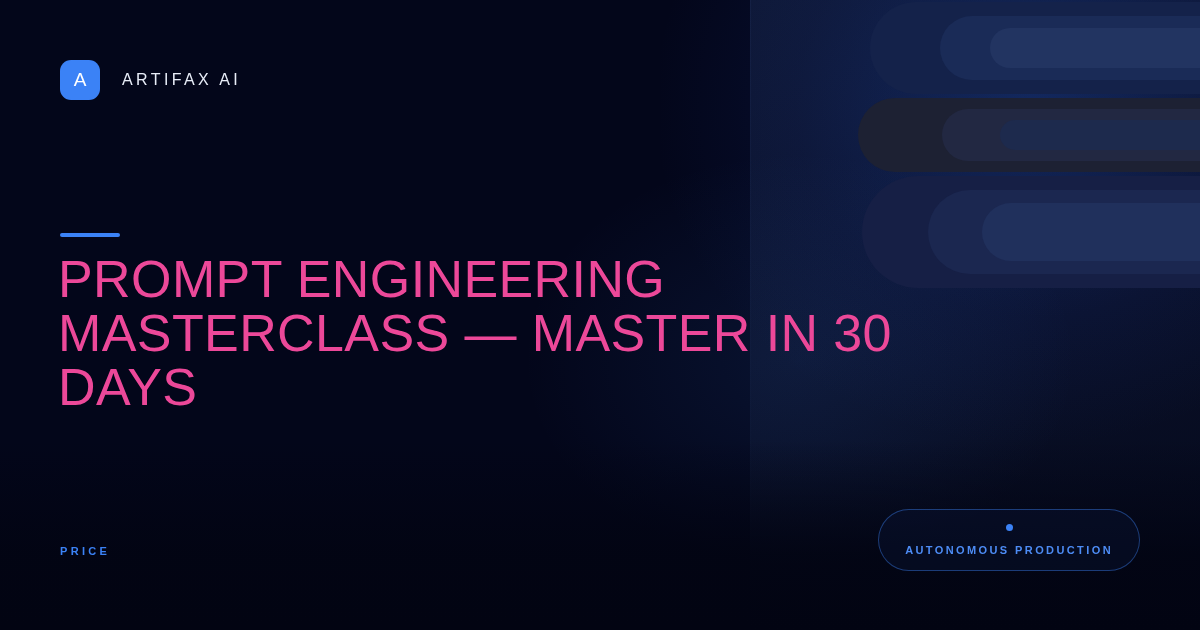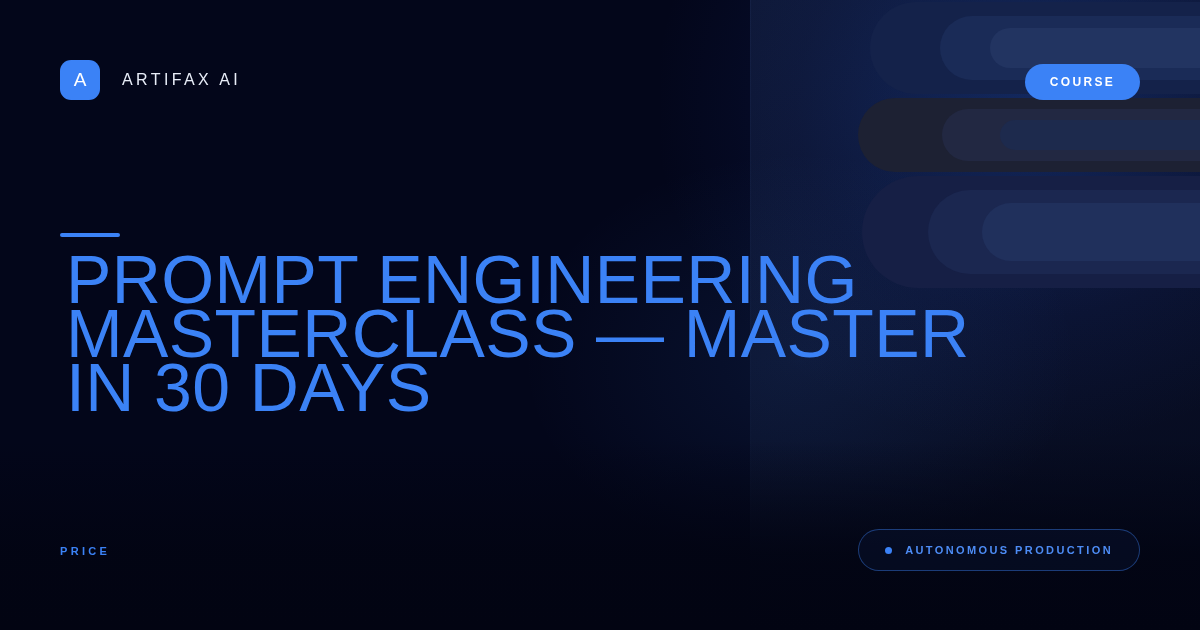--- a/index.html
+++ b/index.html
@@ -96,45 +96,45 @@
 
   
   .accent-bar {
     position:absolute; left:60px; top:233px;
     width:60px; height:4px;
     background:#3b82f6; border-radius:2px;
   }
   .headline {
     position:absolute; left:58px; top:252px;
     width:930px;
-    color:#3b82f6;
-    font-size:68px; font-weight:300;
+    color:#ec4899;
+    font-size:52px; font-weight:300;
     line-height:54px; letter-spacing:0.4px;
     text-transform:uppercase;
-    margin-left:8px;
   }
 
   
   .price-block { position:absolute; left:60px; bottom:62px; }
   .price-label {
     color:#3b82f6; font-size:11px; font-weight:600;
     letter-spacing:3.3px; margin-bottom:11px;
   }
   .price-value {
     color:#f4f7fd; font-size:38px; font-weight:300;
     letter-spacing:0.6px; line-height:40px;
   }
 
   .status-chip {
     position:absolute; right:60px; bottom:59px;
     display:flex; align-items:center; gap:13px;
     padding:14px 26px;
     border:1px solid rgba(59,130,246,0.42);
     border-radius:999px;
     background:rgba(10,20,52,0.38);
+    flex-direction:column;
   }
   .status-dot {
     width:7px; height:7px; border-radius:50%;
     background:#3b82f6; flex:none;
   }
   .status-text {
     color:#4d8cf5; font-size:11px; font-weight:600;
     letter-spacing:2.4px;
   }
 </style>
@@ -163,21 +163,20 @@
     </div>
   </div>
 
   <div class="bg-fade-bottom"></div>
 
   <div class="brand">
     <div class="brand-mark">A</div>
     <div class="brand-name">ARTIFAX AI</div>
   </div>
 
-  <div class="badge-course">COURSE</div>
 
   <div class="accent-bar"></div>
   <h1 class="headline">Prompt Engineering Masterclass — Master in 30 Days</h1>
 
   <div class="price-block">
     <div class="price-label">PRICE</div>
   </div>
 
   <div class="status-chip">
     <span class="status-dot"></span>

